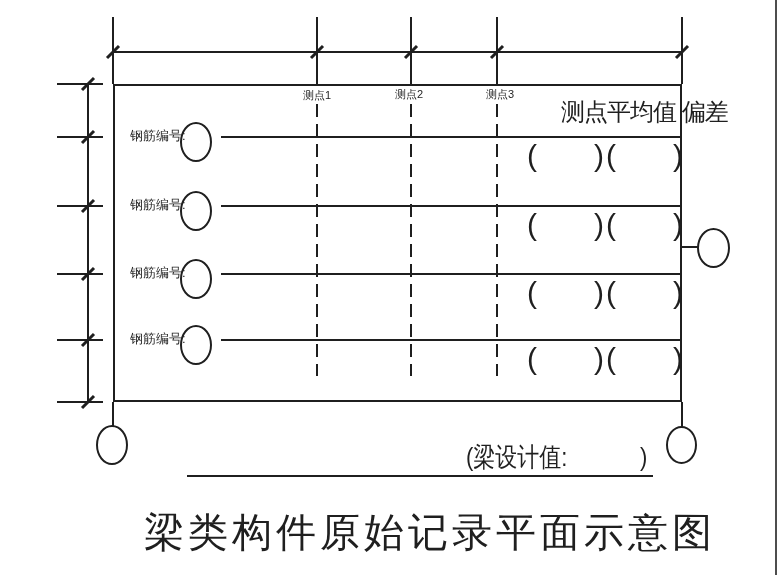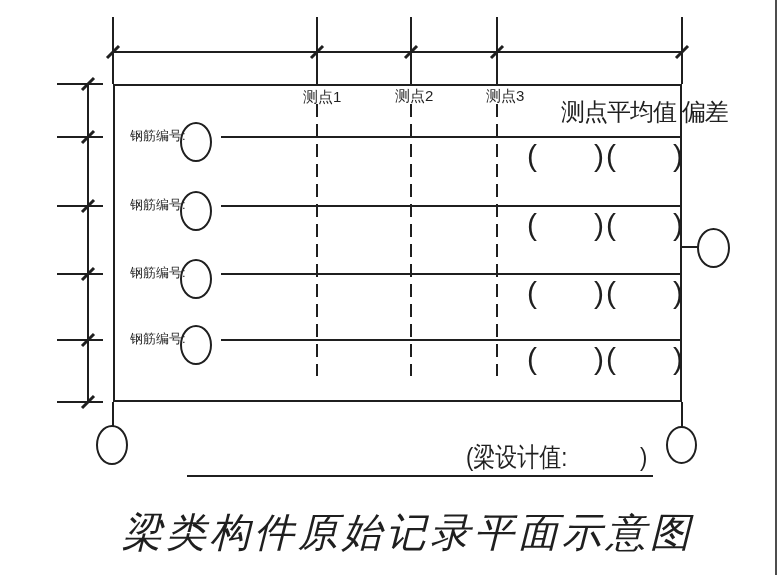--- a/index.html
+++ b/index.html
@@ -25,21 +25,21 @@
   }
   .bubble{
     position:absolute;border:2px solid var(--line);border-radius:50%;
     background:transparent;box-sizing:border-box;
   }
   .frame{
     position:absolute;border:2px solid var(--line);box-sizing:border-box;
     background:transparent;
   }
   .txt{position:absolute;white-space:nowrap;line-height:1.1;}
-  .mp-label{font-size:15px;}
+  .mp-label{font-size:11px;}
   .avg-header{font-size:24px;letter-spacing:-1px;}
   .rebar-label{font-size:13px;}
   .paren{font-size:30px;line-height:32px;font-weight:400;}
   .design{font-size:22px;transform:scaleY(1.2);transform-origin:top left;}
   .title{
     font-family:"Liberation Serif","DejaVu Serif",serif;
     font-size:40px;letter-spacing:4px;
   }
 </style>
 </head>
@@ -131,17 +131,17 @@
   <div class="v" style="left:112px;top:402px;height:24px;"></div>
   <div class="bubble" style="left:96px;top:425px;width:32px;height:40px;"></div>
 
   <div class="v" style="left:681px;top:402px;height:25px;"></div>
   <div class="bubble" style="left:666px;top:426px;width:31px;height:38px;"></div>
 
   <div class="txt design" style="left:466px;top:443px;">(梁设计值:</div>
   <div class="txt design" style="left:640px;top:443px;">)</div>
   <div class="h" style="left:187px;top:475px;width:466px;"></div>
 
-  <div class="txt title" style="left:122px;top:511px;font-style:italic;">梁类构件原始记录平面示意图</div>
+  <div class="txt title" style="left:144px;top:511px;">梁类构件原始记录平面示意图</div>
 
   <div style="position:absolute;left:775px;top:0;width:2px;height:575px;background:#4d4d4d;"></div>
 
 </div>
 
 </body></html>

